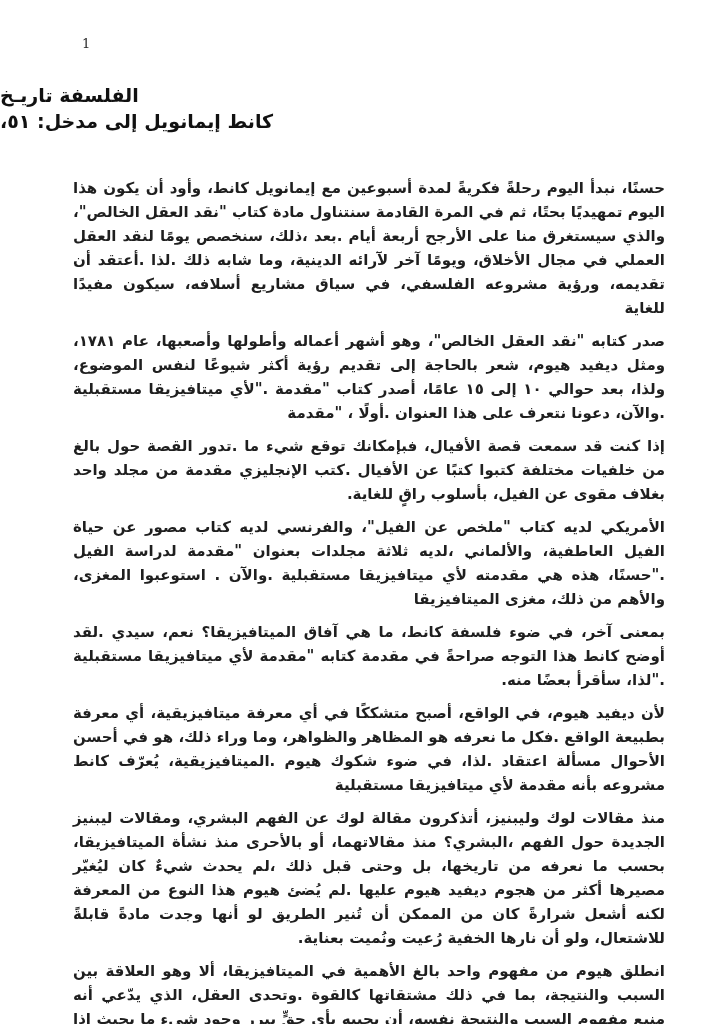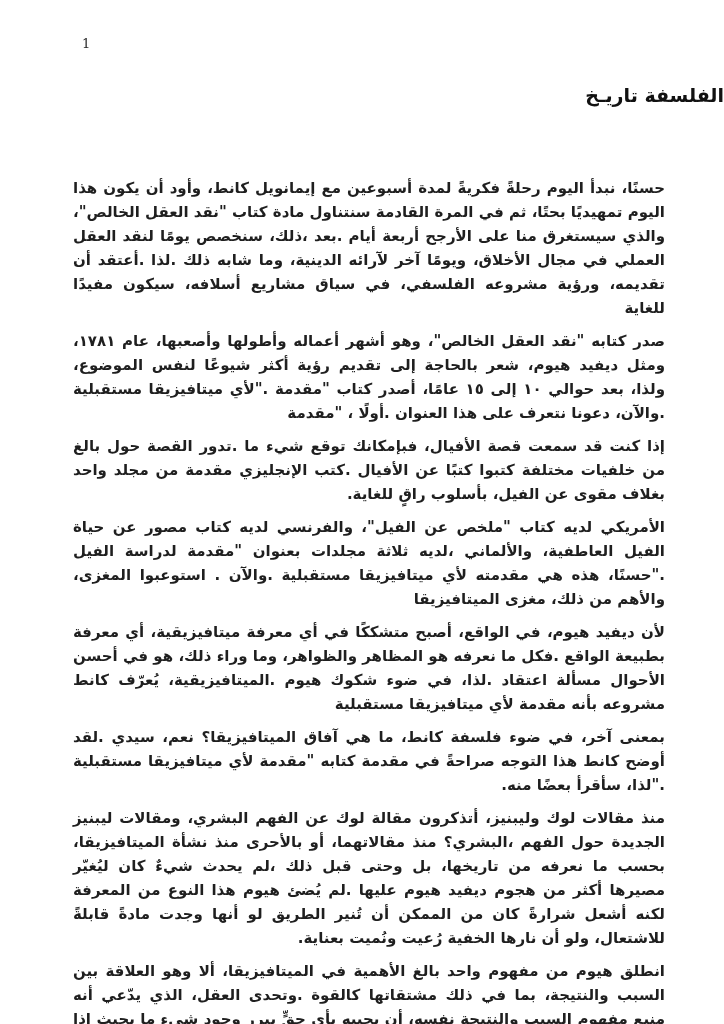--- a/index.html
+++ b/index.html
@@ -20,21 +20,21 @@
     font-family: "DejaVu Serif", serif;
     font-size: 13px;
     color: #2a2a2a;
   }
   .title-block {
     position: absolute;
     top: 82px;
     left: 0;
     width: 100%;
     direction: rtl;
-    text-align: right;
+    text-align: left;
     font-weight: 700;
     font-size: 19px;
     line-height: 26px;
     color: #111111;
   }
   .content {
     position: absolute;
     top: 176px;
     left: 59px;
     width: 606px;
@@ -51,27 +51,28 @@
 </style>
 </head>
 <body>
 
 <div class="page">
 
   <div class="page-number">1</div>
 
   <div class="title-block">
     <div>الفلسفة تاريـخ</div>
+    <div>كانط إيمانويل إلى مدخل: ٥١،</div>
   </div>
 
   <div class="content">
     <p>حسنًا، نبدأ اليوم رحلةً فكريةً لمدة أسبوعين مع إيمانويل كانط، وأود أن يكون هذا اليوم تمهيديًا بحتًا، ثم في المرة القادمة سنتناول مادة كتاب "نقد العقل الخالص"، والذي سيستغرق منا على الأرجح أربعة أيام .بعد ،ذلك، سنخصص يومًا لنقد العقل العملي في مجال الأخلاق، ويومًا آخر لآرائه الدينية، وما شابه ذلك .لذا .أعتقد أن تقديمه، ورؤية مشروعه الفلسفي، في سياق مشاريع أسلافه، سيكون مفيدًا للغاية</p>
     <p>صدر كتابه "نقد العقل الخالص"، وهو أشهر أعماله وأطولها وأصعبها، عام ١٧٨١، ومثل ديفيد هيوم، شعر بالحاجة إلى تقديم رؤية أكثر شيوعًا لنفس الموضوع، ولذا، بعد حوالي ١٠ إلى ١٥ عامًا، أصدر كتاب "مقدمة ."لأي ميتافيزيقا مستقبلية .والآن، دعونا نتعرف على هذا العنوان .أولًا ، "مقدمة</p>
     <p>إذا كنت قد سمعت قصة الأفيال، فبإمكانك توقع شيء ما .تدور القصة حول بالغ من خلفيات مختلفة كتبوا كتبًا عن الأفيال .كتب الإنجليزي مقدمة من مجلد واحد بغلاف مقوى عن الفيل، بأسلوب راقٍ للغاية.</p>
     <p>الأمريكي لديه كتاب "ملخص عن الفيل"، والفرنسي لديه كتاب مصور عن حياة الفيل العاطفية، والألماني ،لديه ثلاثة مجلدات بعنوان "مقدمة لدراسة الفيل ."حسنًا، هذه هي مقدمته لأي ميتافيزيقا مستقبلية .والآن . استوعبوا المغزى، والأهم من ذلك، مغزى الميتافيزيقا</p>
+    <p>بمعنى آخر، في ضوء فلسفة كانط، ما هي آفاق الميتافيزيقا؟ نعم، سيدي .لقد أوضح كانط هذا التوجه صراحةً في مقدمة كتابه "مقدمة لأي ميتافيزيقا مستقبلية ."لذا، سأقرأ بعضًا منه.</p>
     <p>لأن ديفيد هيوم، في الواقع، أصبح متشككًا في أي معرفة ميتافيزيقية، أي معرفة بطبيعة الواقع .فكل ما نعرفه هو المظاهر والظواهر، وما وراء ذلك، هو في أحسن الأحوال مسألة اعتقاد .لذا، في ضوء شكوك هيوم .الميتافيزيقية، يُعرّف كانط مشروعه بأنه مقدمة لأي ميتافيزيقا مستقبلية</p>
-    <p>بمعنى آخر، في ضوء فلسفة كانط، ما هي آفاق الميتافيزيقا؟ نعم، سيدي .لقد أوضح كانط هذا التوجه صراحةً في مقدمة كتابه "مقدمة لأي ميتافيزيقا مستقبلية ."لذا، سأقرأ بعضًا منه.</p>
     <p>منذ مقالات لوك وليبنيز، أتذكرون مقالة لوك عن الفهم البشري، ومقالات ليبنيز الجديدة حول الفهم ،البشري؟ منذ مقالاتهما، أو بالأحرى منذ نشأة الميتافيزيقا، بحسب ما نعرفه من تاريخها، بل وحتى قبل ذلك ،لم يحدث شيءٌ كان ليُغيّر مصيرها أكثر من هجوم ديفيد هيوم عليها .لم يُضئ هيوم هذا النوع من المعرفة لكنه أشعل شرارةً كان من الممكن أن تُنير الطريق لو أنها وجدت مادةً قابلةً للاشتعال، ولو أن نارها الخفية رُعيت ونُميت بعناية.</p>
     <p>انطلق هيوم من مفهوم واحد بالغ الأهمية في الميتافيزيقا، ألا وهو العلاقة بين السبب والنتيجة، بما في ذلك مشتقاتها كالقوة .وتحدى العقل، الذي يدّعي أنه منبع مفهوم السبب والنتيجة نفسه، أن يجيبه بأي حقٍّ يبرر وجود شيءٍ ما بحيث إذا ما افترضنا وجوده، فلا بد أن يفترضه شيء آخر في ضوء السبب والنتيجة .وهذا تلخيصٌ دقيقٌ لما أنجزه هيوم.</p>
 
   </div>
 
 </div>
 
 </body></html>

